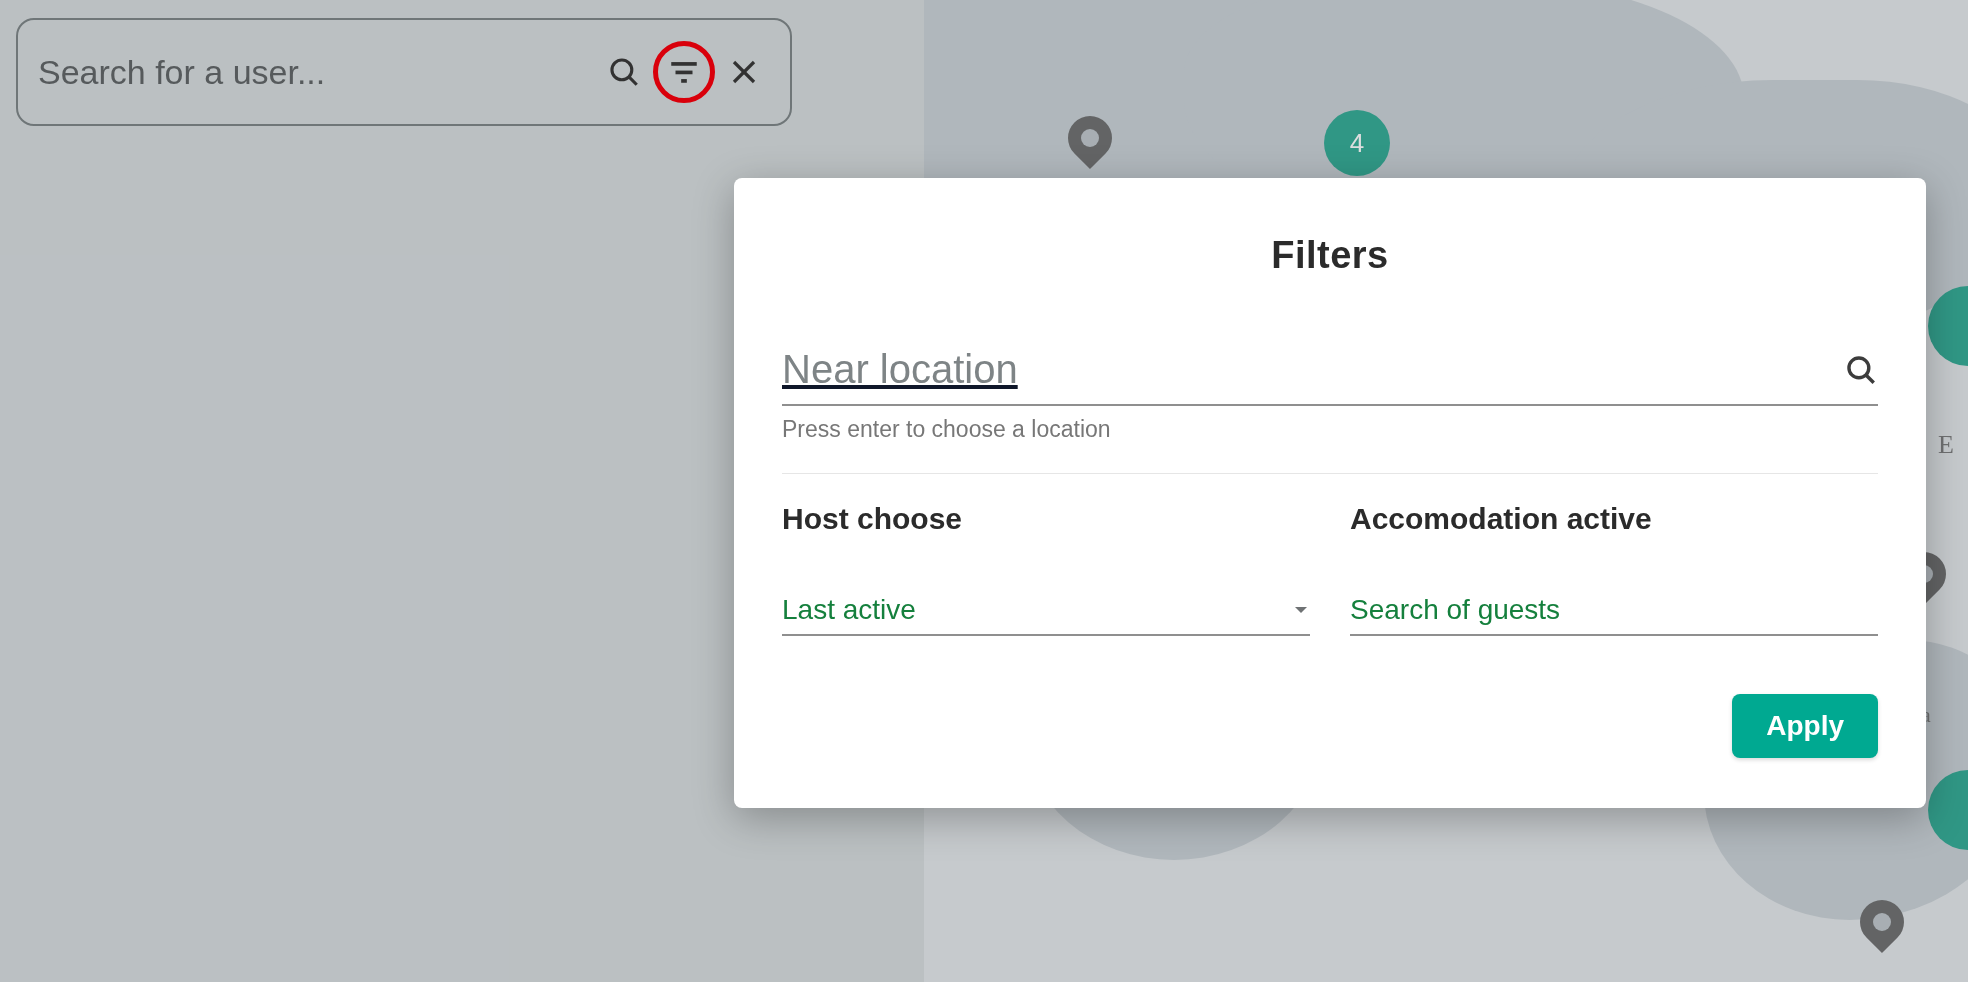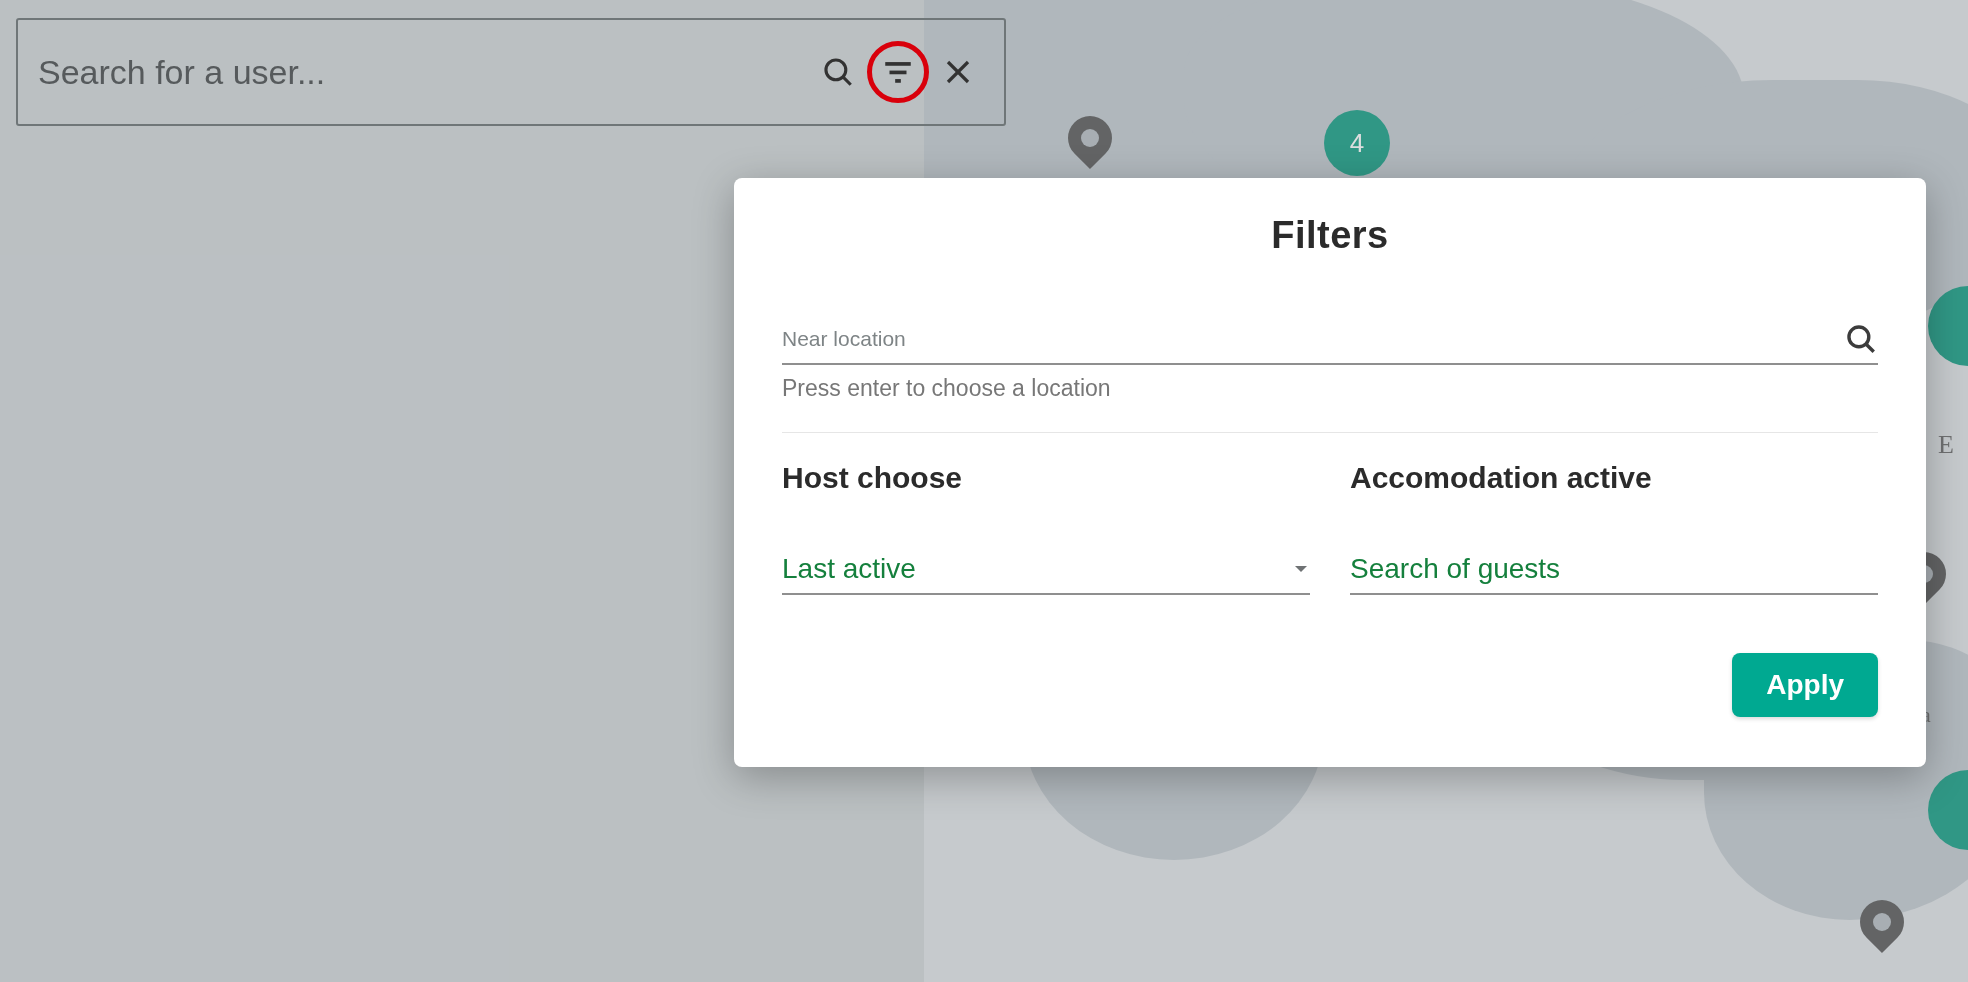--- a/index.html
+++ b/index.html
@@ -93,24 +93,24 @@
     left: 924px; top: 0; right: 0; bottom: 0;
     background: rgba(120,125,128,0.25);
     pointer-events: none;
   }
 
   
   .searchbar {
     position: absolute;
     left: 16px;
     top: 18px;
-    width: 990px;
+    width: 776px;
     height: 108px;
     border: 2px solid #6f7678;
-    border-radius: 3px;
+    border-radius: 18px;
     display: flex;
     align-items: center;
     padding: 0 24px 0 20px;
     background: transparent;
   }
   .search-input {
     flex: 1;
     border: none;
     background: transparent;
     font-size: 34px;
@@ -140,46 +140,47 @@
 
   
   .dialog {
     position: absolute;
     left: 734px;
     top: 178px;
     width: 1192px;
     background: #fff;
     border-radius: 8px;
     box-shadow: 0 10px 40px rgba(0,0,0,0.28);
-    padding: 36px 48px 50px 48px;
+    padding: 56px 48px 50px 48px;
   }
   .dialog-title {
     text-align: center;
     font-size: 38px;
     font-weight: 700;
     color: #2b2b2b;
     margin-bottom: 64px;
     letter-spacing: 0.5px;
   }
 
   .location-row {
     position: relative;
     border-bottom: 2px solid #8f8f8f;
     padding-bottom: 6px;
     display: flex;
     align-items: center;
   }
   .location-input {
     flex: 1;
     border: none;
-    font-size: 21px;
-    color: #a16207;
+    font-size: 40px;
+    color: #0f172a;
     outline: none;
     background: transparent;
     padding: 6px 0;
+    text-decoration: underline;
   }
   .location-input::placeholder { color: #7e8486; }
 
   .hint {
     font-size: 23px;
     color: #777;
     margin-top: 10px;
   }
 
   .divider {

